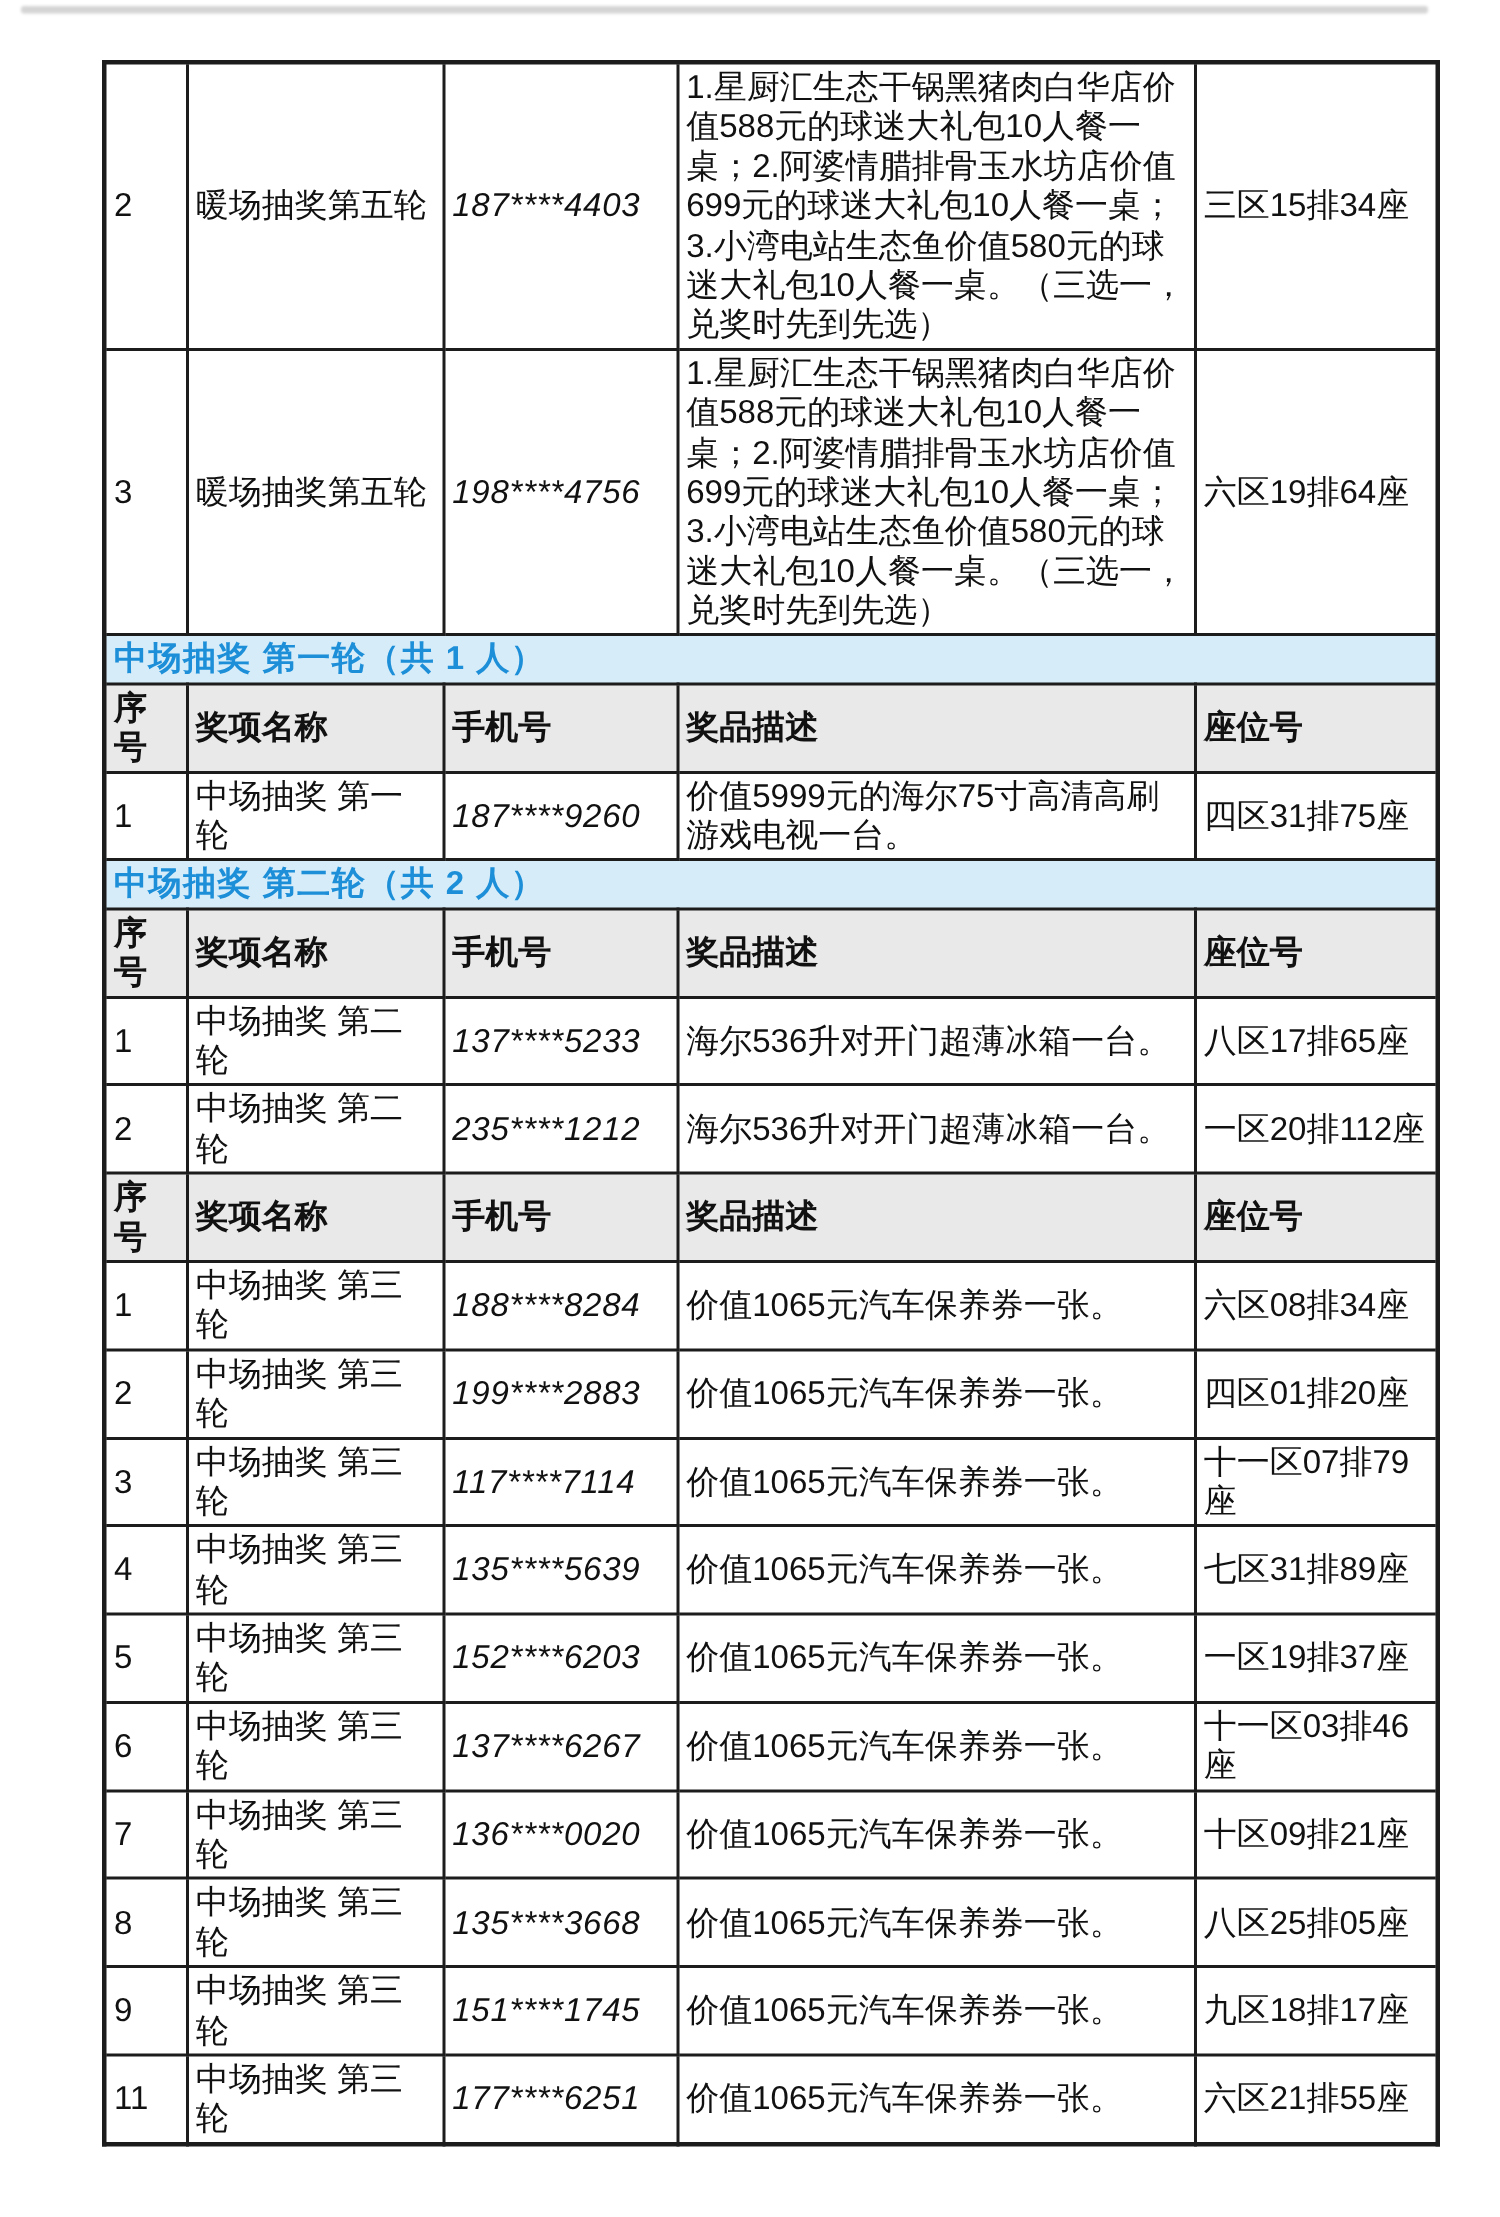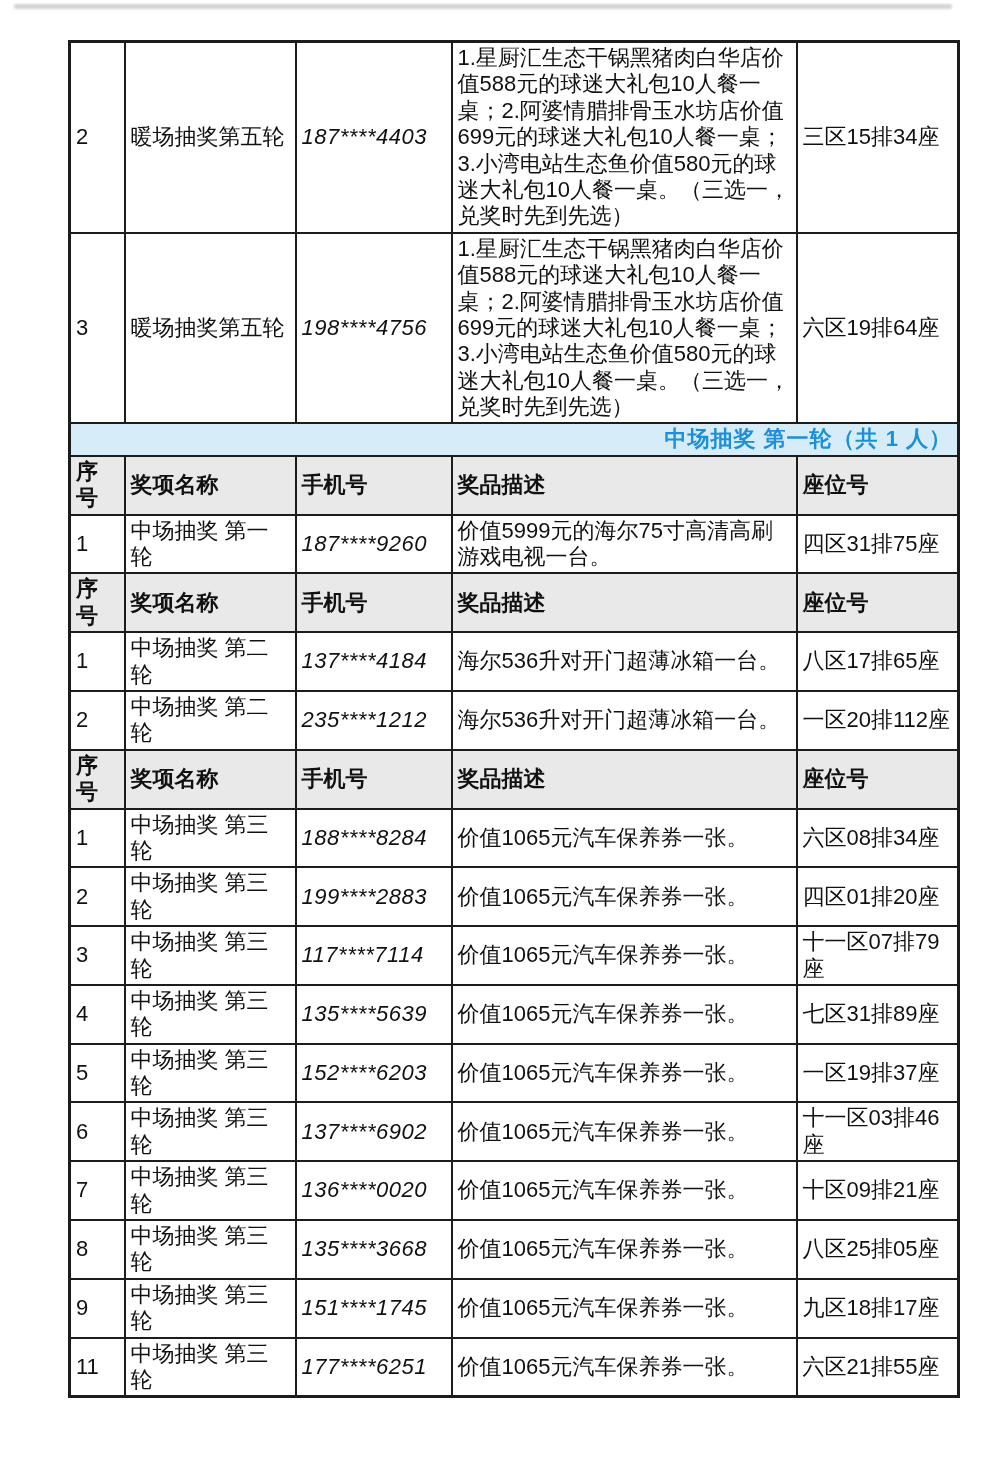--- a/index.html
+++ b/index.html
@@ -48,21 +48,21 @@
   }
   tr.row-head td {
     background: var(--header-bg, #e9e9e9);
     font-weight: bold;
     height: 26px;
   }
   tr.row-section td {
     background: var(--section-band-bg, #d6ecf9);
     color: var(--section-band-text, #1d8fd8);
     font-weight: bold;
-    text-align: right;
+    text-align: left;
     height: 24px;
     letter-spacing: 1px;
   }
   tr.row-big td  { height: 184px; }
   tr.row-mid td  { height: 50px; }
   tr.row-std td  { height: 52px; }
   td.c-no    { text-align: left; }
   td.c-phone { letter-spacing: 0.5px; font-style: italic; }
 </style>
 </head>
@@ -107,31 +107,34 @@
         <td>座位号</td>
       </tr>
       <tr class="row-mid">
         <td class="c-no">1</td>
         <td class="c-name">中场抽奖 第一轮</td>
         <td class="c-phone">187****9260</td>
         <td class="c-desc">价值5999元的海尔75寸高清高刷游戏电视一台。</td>
         <td class="c-seat">四区31排75座</td>
       </tr>
 
+      <tr class="row-section">
+        <td colspan="5">中场抽奖 第二轮（共 2 人）</td>
+      </tr>
       <tr class="row-head">
         <td>序号</td>
         <td>奖项名称</td>
         <td>手机号</td>
         <td>奖品描述</td>
         <td>座位号</td>
       </tr>
       <tr class="row-mid">
         <td class="c-no">1</td>
         <td class="c-name">中场抽奖 第二轮</td>
-        <td class="c-phone">137****4184</td>
+        <td class="c-phone">137****5233</td>
         <td class="c-desc">海尔536升对开门超薄冰箱一台。</td>
         <td class="c-seat">八区17排65座</td>
       </tr>
       <tr class="row-mid">
         <td class="c-no">2</td>
         <td class="c-name">中场抽奖 第二轮</td>
         <td class="c-phone">235****1212</td>
         <td class="c-desc">海尔536升对开门超薄冰箱一台。</td>
         <td class="c-seat">一区20排112座</td>
       </tr>
@@ -174,21 +177,21 @@
       <tr class="row-std">
         <td class="c-no">5</td>
         <td class="c-name">中场抽奖 第三轮</td>
         <td class="c-phone">152****6203</td>
         <td class="c-desc">价值1065元汽车保养券一张。</td>
         <td class="c-seat">一区19排37座</td>
       </tr>
       <tr class="row-std">
         <td class="c-no">6</td>
         <td class="c-name">中场抽奖 第三轮</td>
-        <td class="c-phone">137****6902</td>
+        <td class="c-phone">137****6267</td>
         <td class="c-desc">价值1065元汽车保养券一张。</td>
         <td class="c-seat">十一区03排46座</td>
       </tr>
       <tr class="row-std">
         <td class="c-no">7</td>
         <td class="c-name">中场抽奖 第三轮</td>
         <td class="c-phone">136****0020</td>
         <td class="c-desc">价值1065元汽车保养券一张。</td>
         <td class="c-seat">十区09排21座</td>
       </tr>

